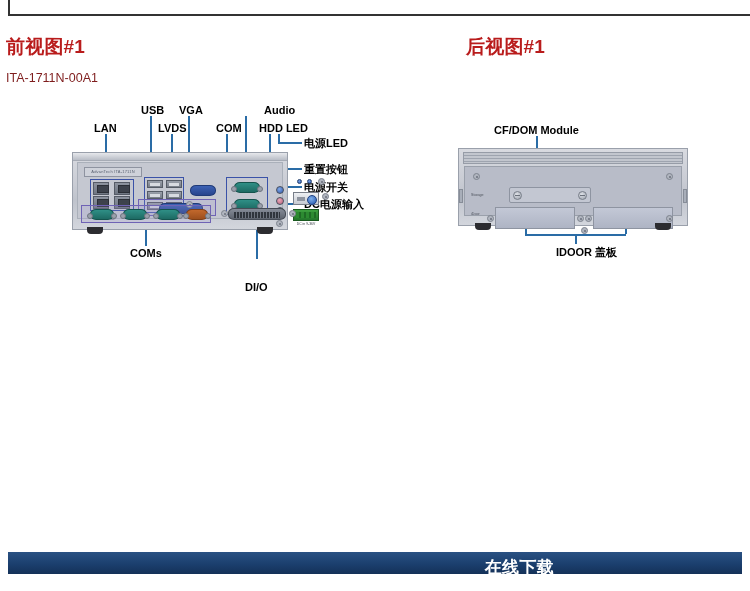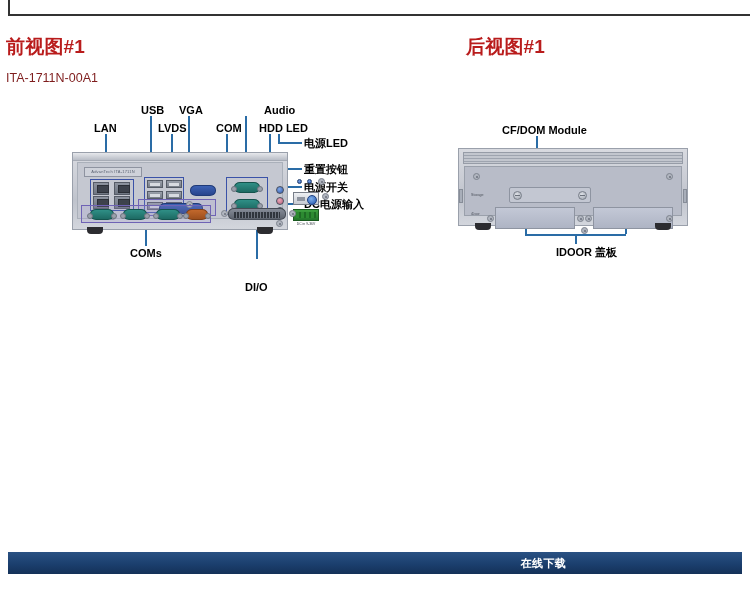--- a/index.html
+++ b/index.html
@@ -231,22 +231,22 @@
   .micro-txt {
     position: absolute; font-size: 3.6px; color: #4a5059; white-space: nowrap;
   }
 
   
   .footer-bar {
     position: absolute; left: 8px; top: 552px; width: 734px; height: 22px;
     background: linear-gradient(180deg,#2a5183 0%, #1b3f6e 55%, #143158 100%);
   }
   .footer-dl {
-    position: absolute; right: 184px; top: 556px;
-    font-size: 11px; font-weight: bold; color: #ffffff;
+    position: absolute; right: 196px; top: 556px;
+    font-size: 17px; font-weight: bold; color: #ffffff;
     white-space: nowrap; letter-spacing: .3px;
   }
   .footer-url {
     position: absolute; right: 16px; top: 555px;
     width: 160px; height: 16px;
     background: #ffffff; border: 1px solid #c9ced6; box-sizing: border-box;
     font-size: 11px; color: #231f20; line-height: 14px;
     padding-left: 4px; white-space: nowrap; overflow: hidden;
   }
 </style>
@@ -372,21 +372,21 @@
     </div>
 
     <div class="dio" style="left:155px; top:55px;"></div>
     <div class="tinyhole" style="left:148px; top:57px;"></div>
     <div class="tinyhole" style="left:216px; top:57px;"></div>
 
     <div class="foot" style="left:14px;"></div>
     <div class="foot" style="right:14px;"></div>
   </div>
 
-  <div class="lbl" style="left:494px; top:124px;margin-left:8px;">CF/DOM Module</div>
+  <div class="lbl" style="left:494px; top:124px;">CF/DOM Module</div>
   <div class="lead-v" style="left:536px; top:136px; height:46px;"></div>
 
   <div class="lbl cn" style="left:540px; top:246px;margin-left:16px;">IDOOR 盖板</div>
   <div class="lead-v" style="left:525px; top:212px; height:22px;"></div>
   <div class="lead-v" style="left:625px; top:212px; height:22px;"></div>
   <div class="lead-h" style="left:525px; top:234px; width:101px;"></div>
   <div class="lead-v" style="left:575px; top:234px; height:10px;"></div>
 
   <div class="chassis" id="rear-chassis">
     <div class="fin-stack"></div>

